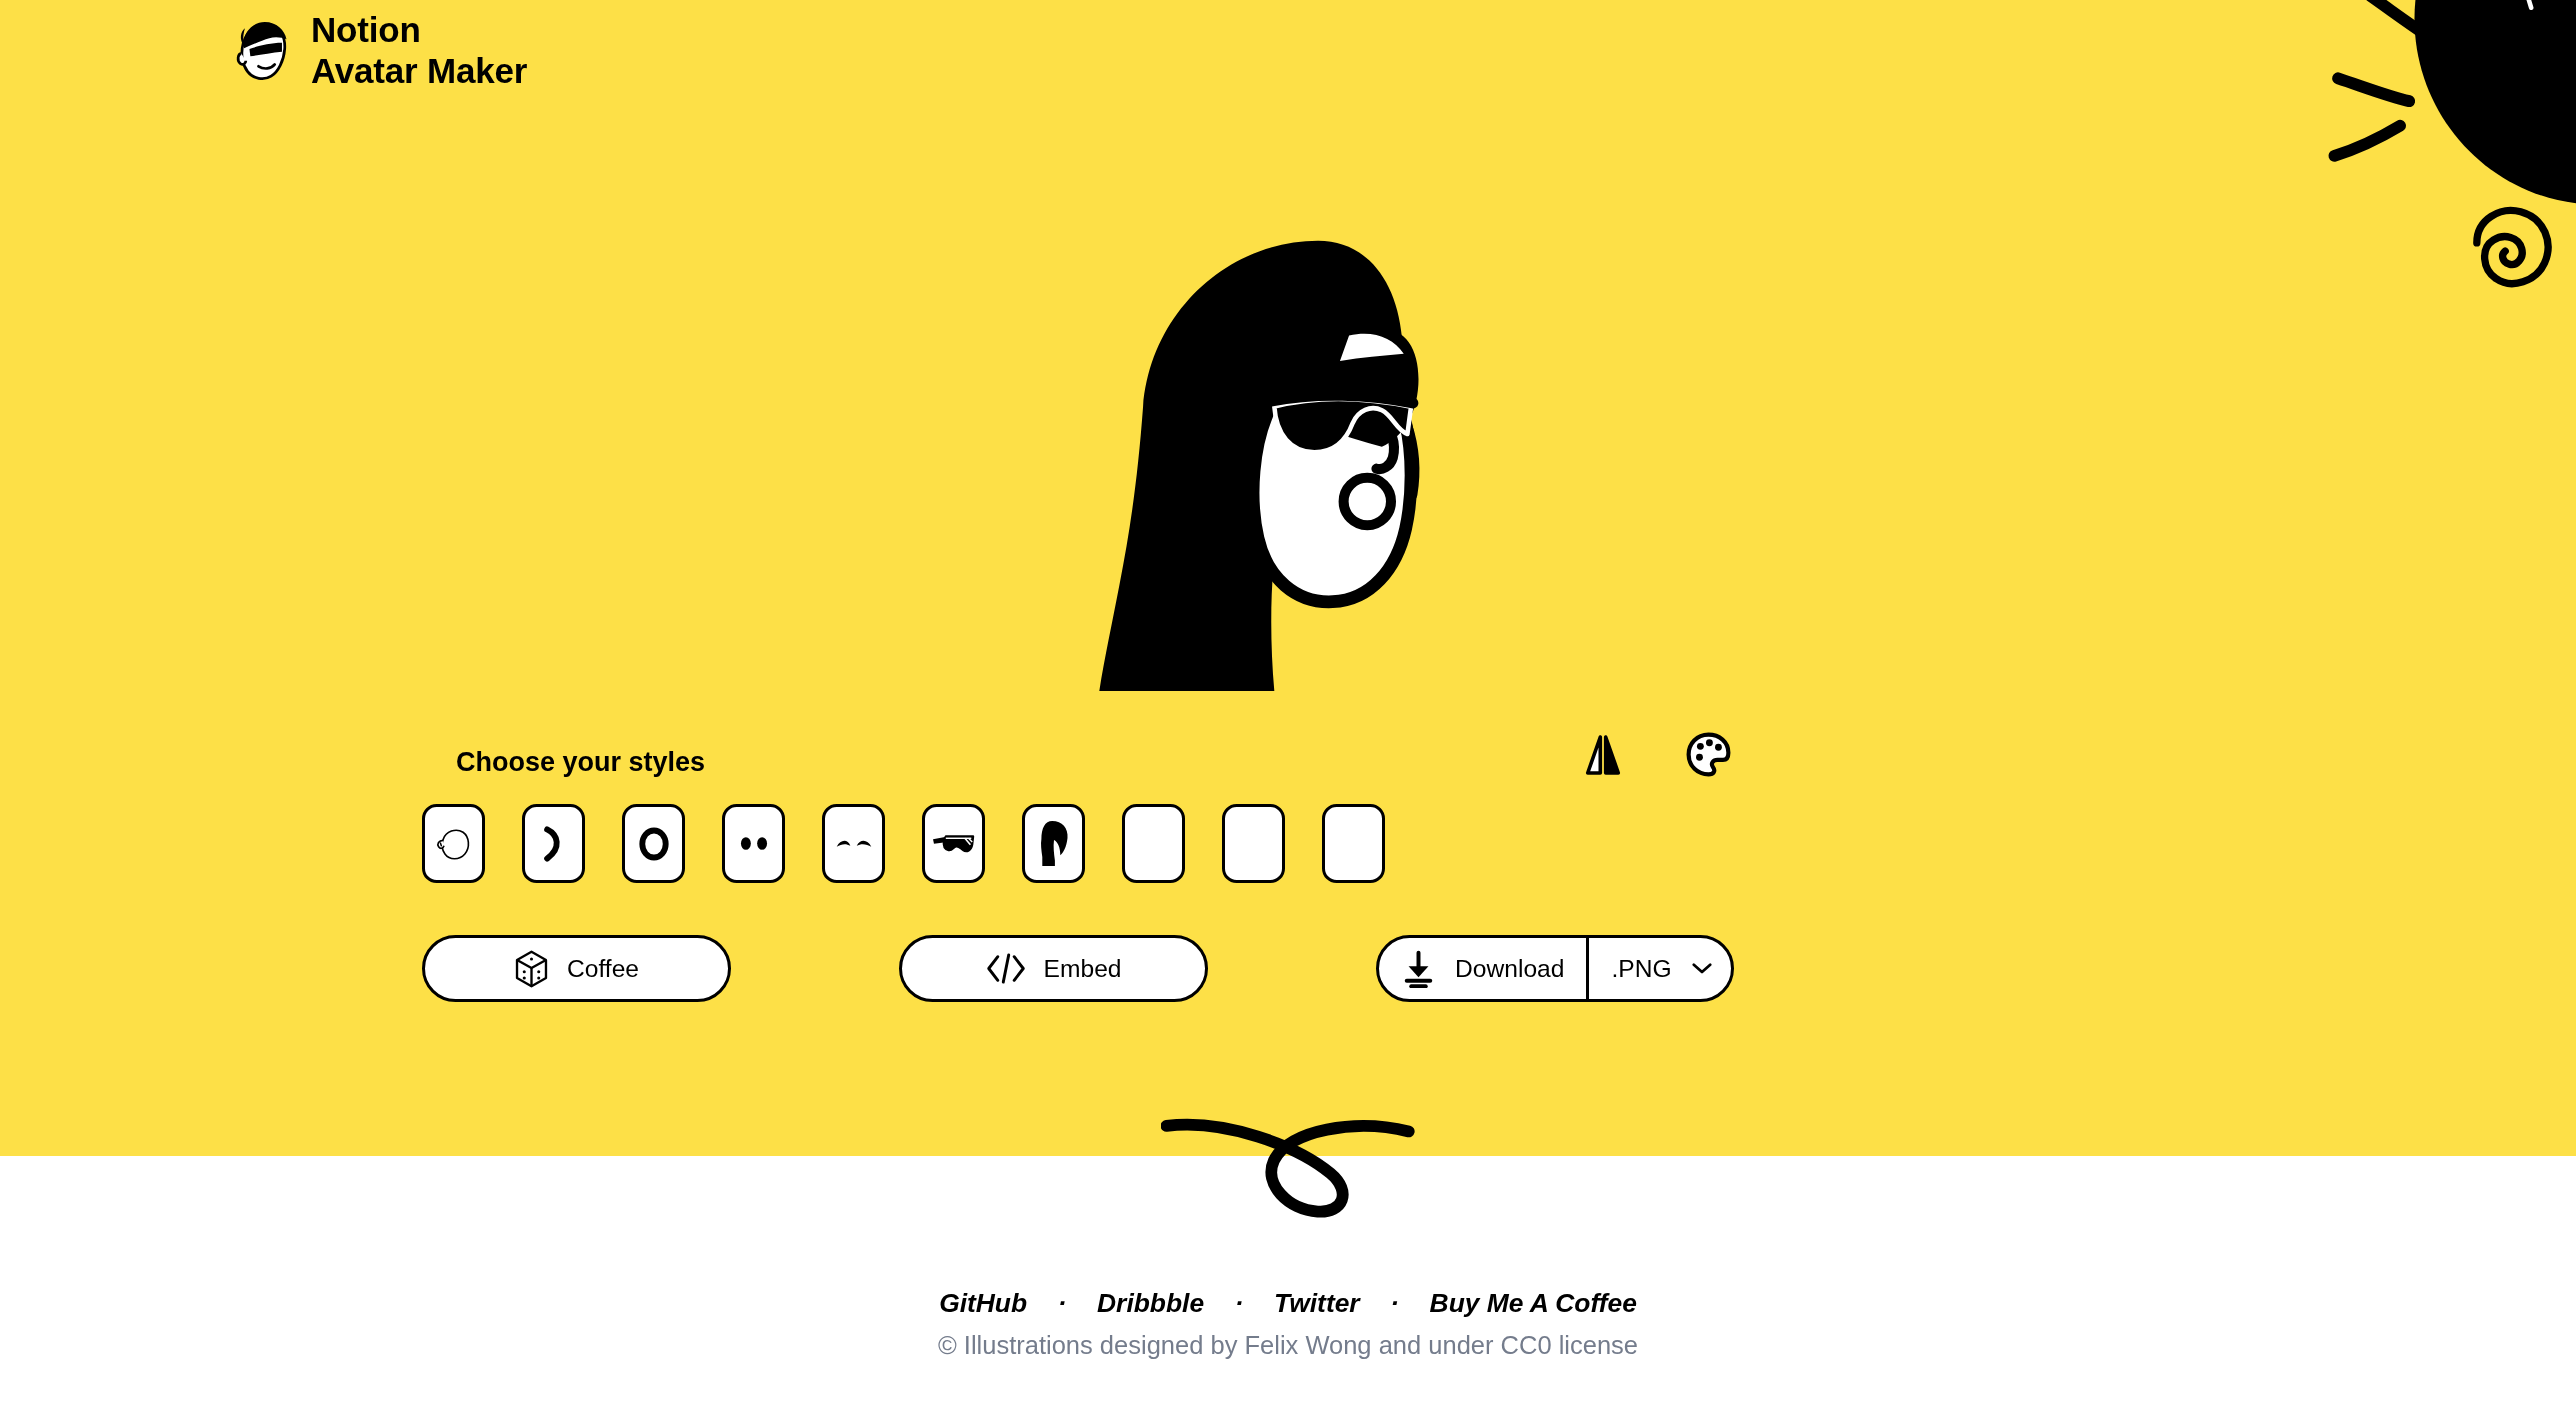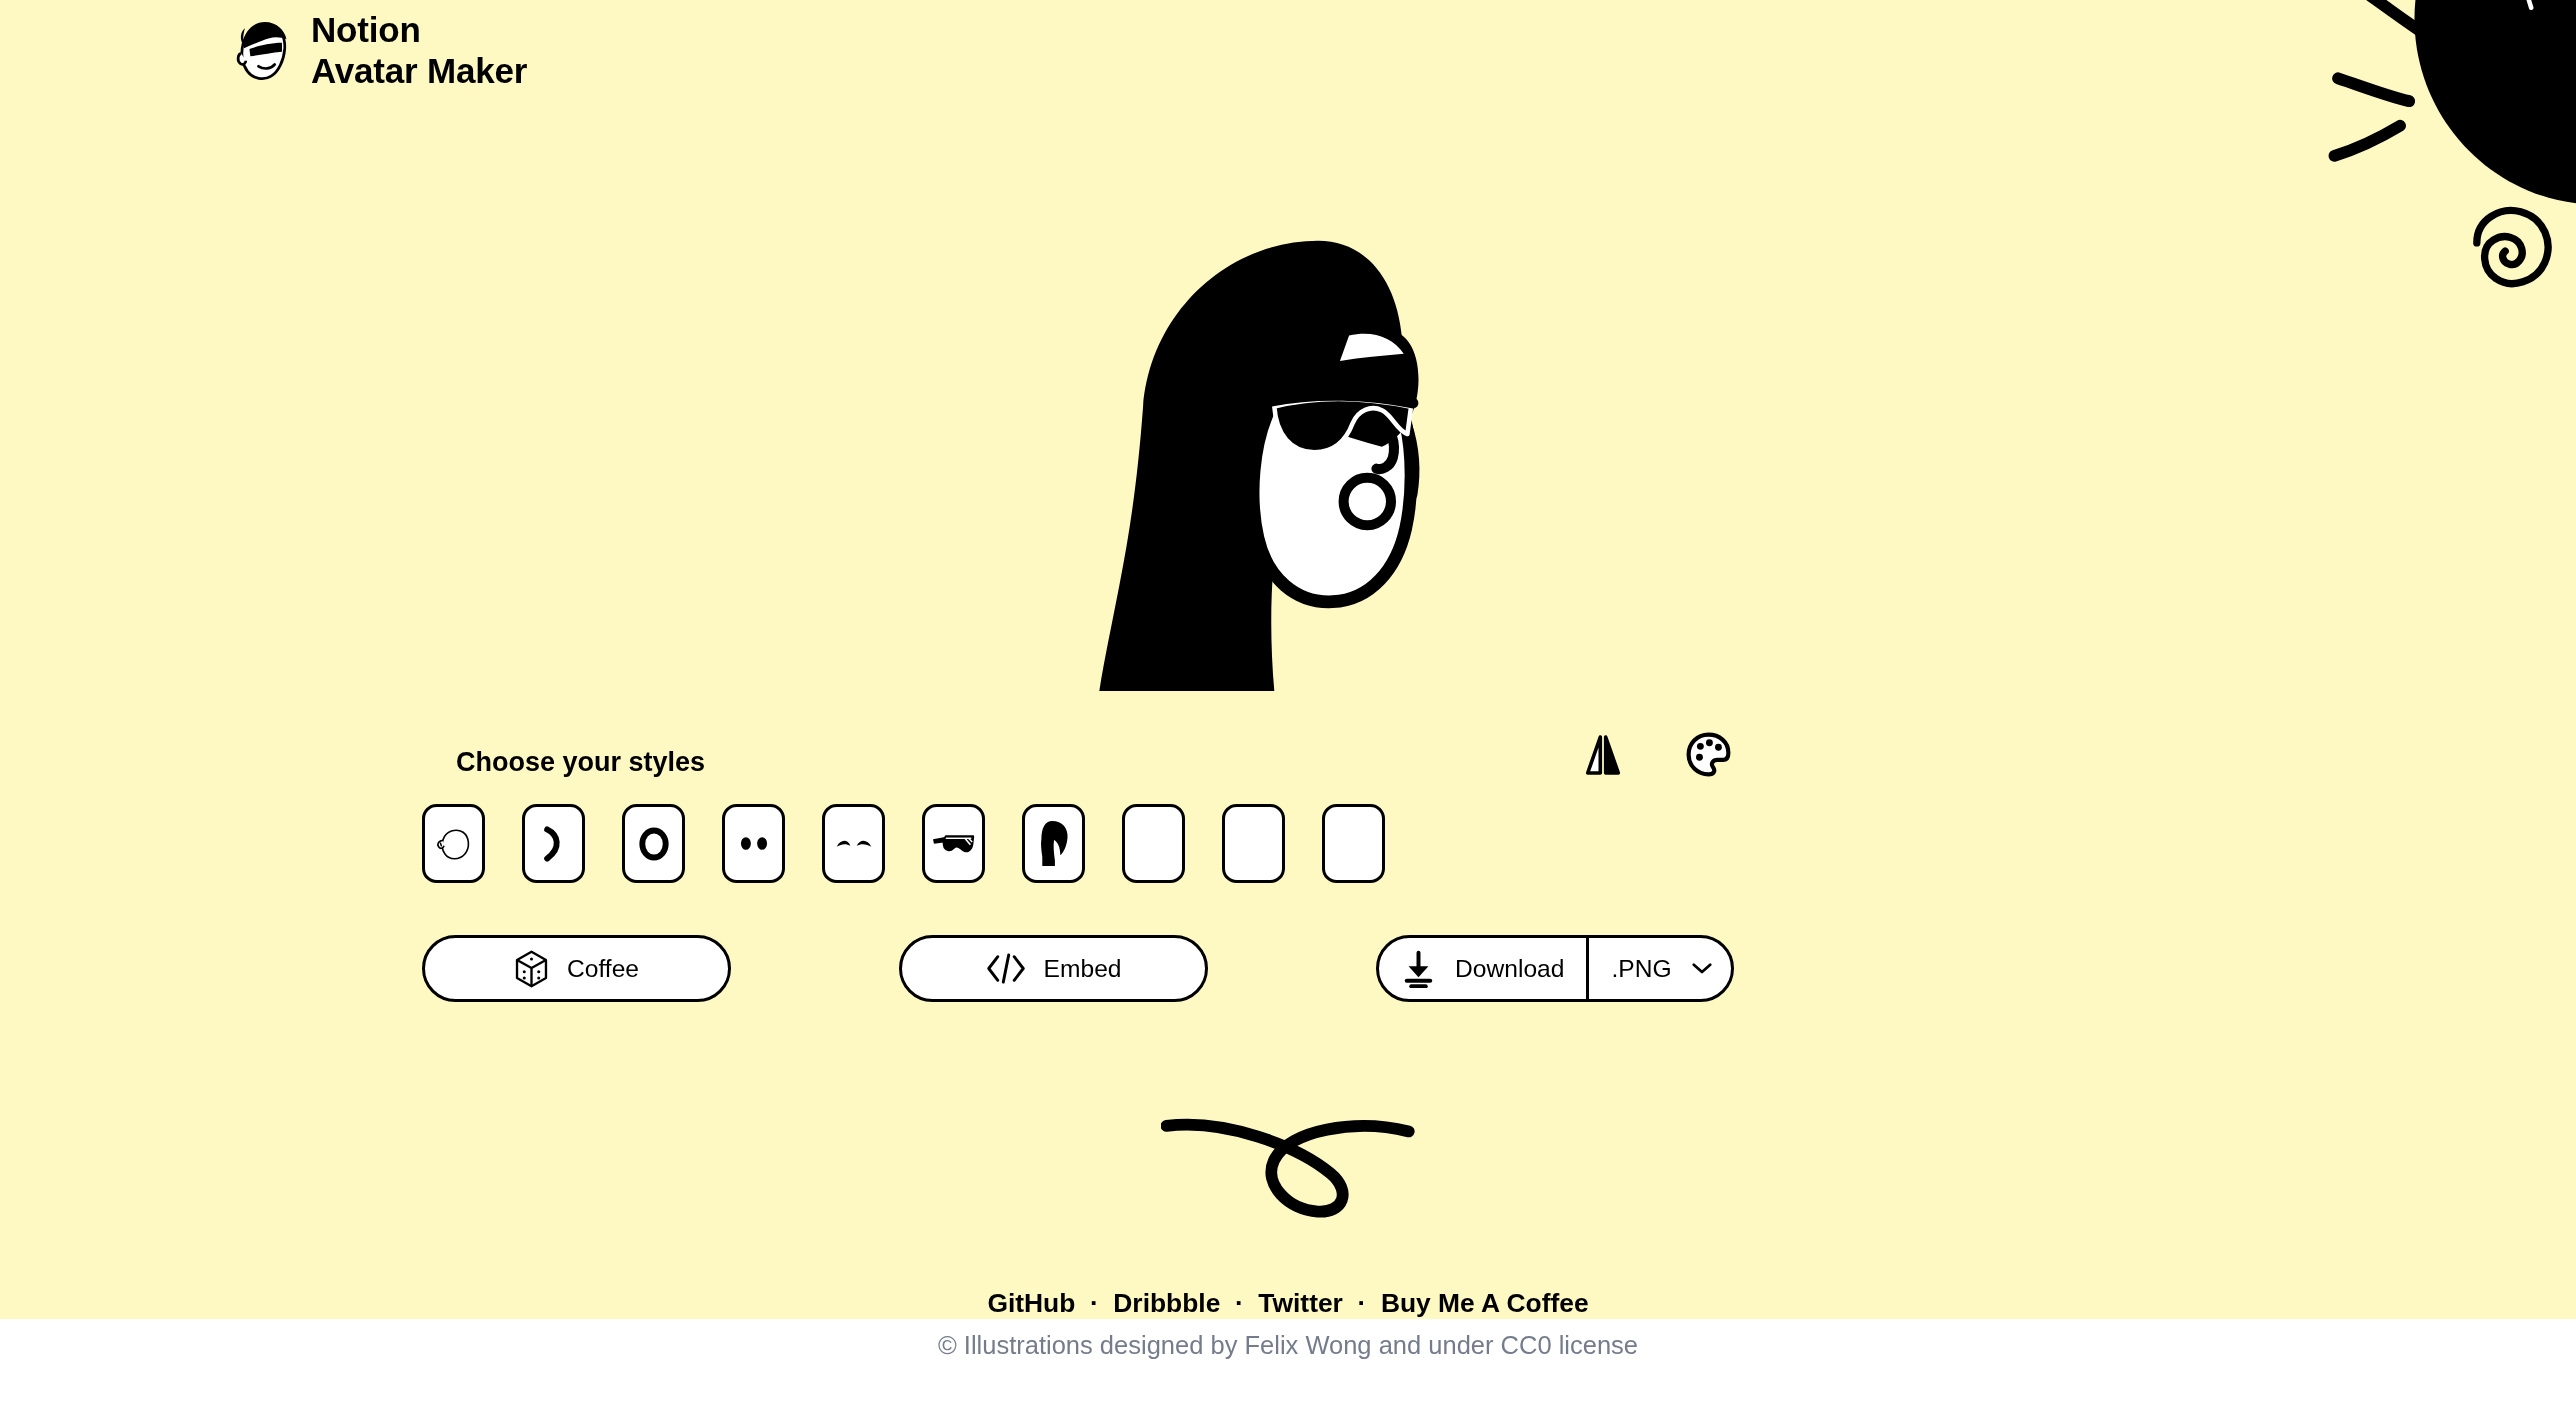--- a/index.html
+++ b/index.html
@@ -10,22 +10,22 @@
     width: 2576px;
     height: 1421px;
     overflow: hidden;
     font-family: "Liberation Sans", sans-serif;
     -webkit-font-smoothing: antialiased;
   }
 
   .page {
     position: relative;
     width: 2576px;
-    height: 1319px;
-    background: #fef9c3;
+    height: 1156px;
+    background: #fde047;
   }
 
   
   .header {
     position: absolute;
     left: 235px;
     top: 9px;
     display: flex;
     align-items: center;
     gap: 20px;
@@ -194,24 +194,25 @@
   .footer {
     position: absolute;
     left: 0;
     top: 1288px;
     width: 2576px;
     text-align: center;
   }
   .footer-links {
     display: inline-flex;
     align-items: center;
-    gap: 0;
+    gap: 16px;
     font-size: 26.4px;
     font-weight: 600;
     color: #000000;
+    font-style: italic;
   }
   .footer-links a {
     color: #000000;
     text-decoration: none;
     cursor: pointer;
     white-space: nowrap;
   }
   .footer-sep {
     color: #000000;
     padding: 0 14.6px;

